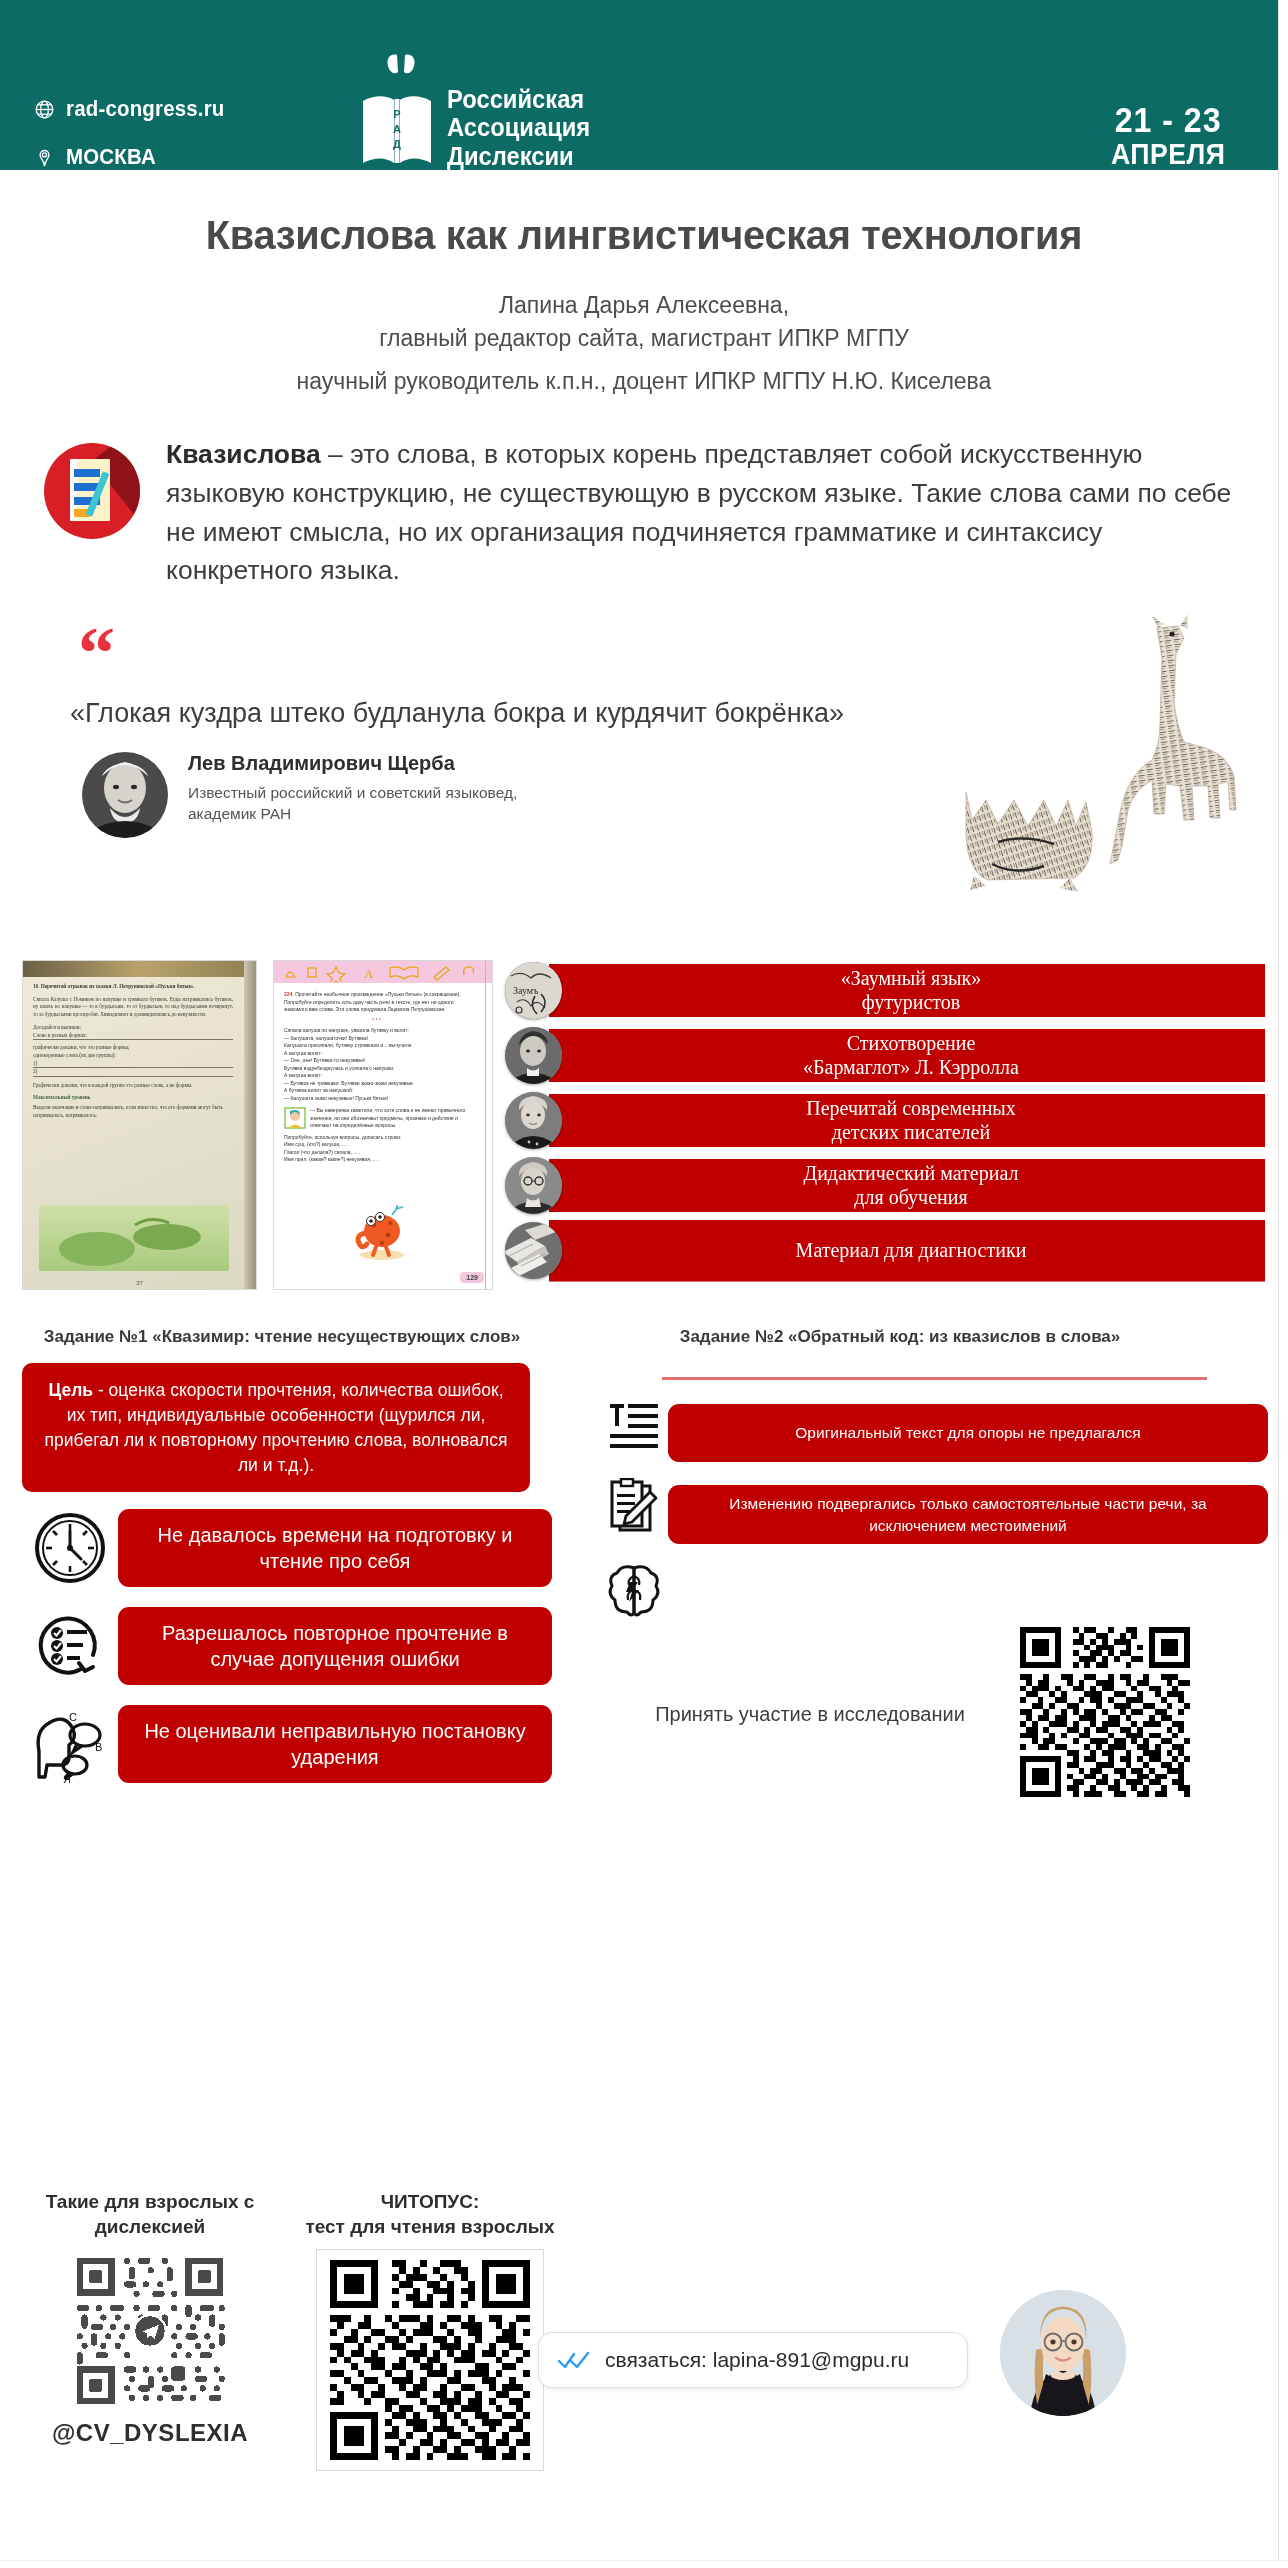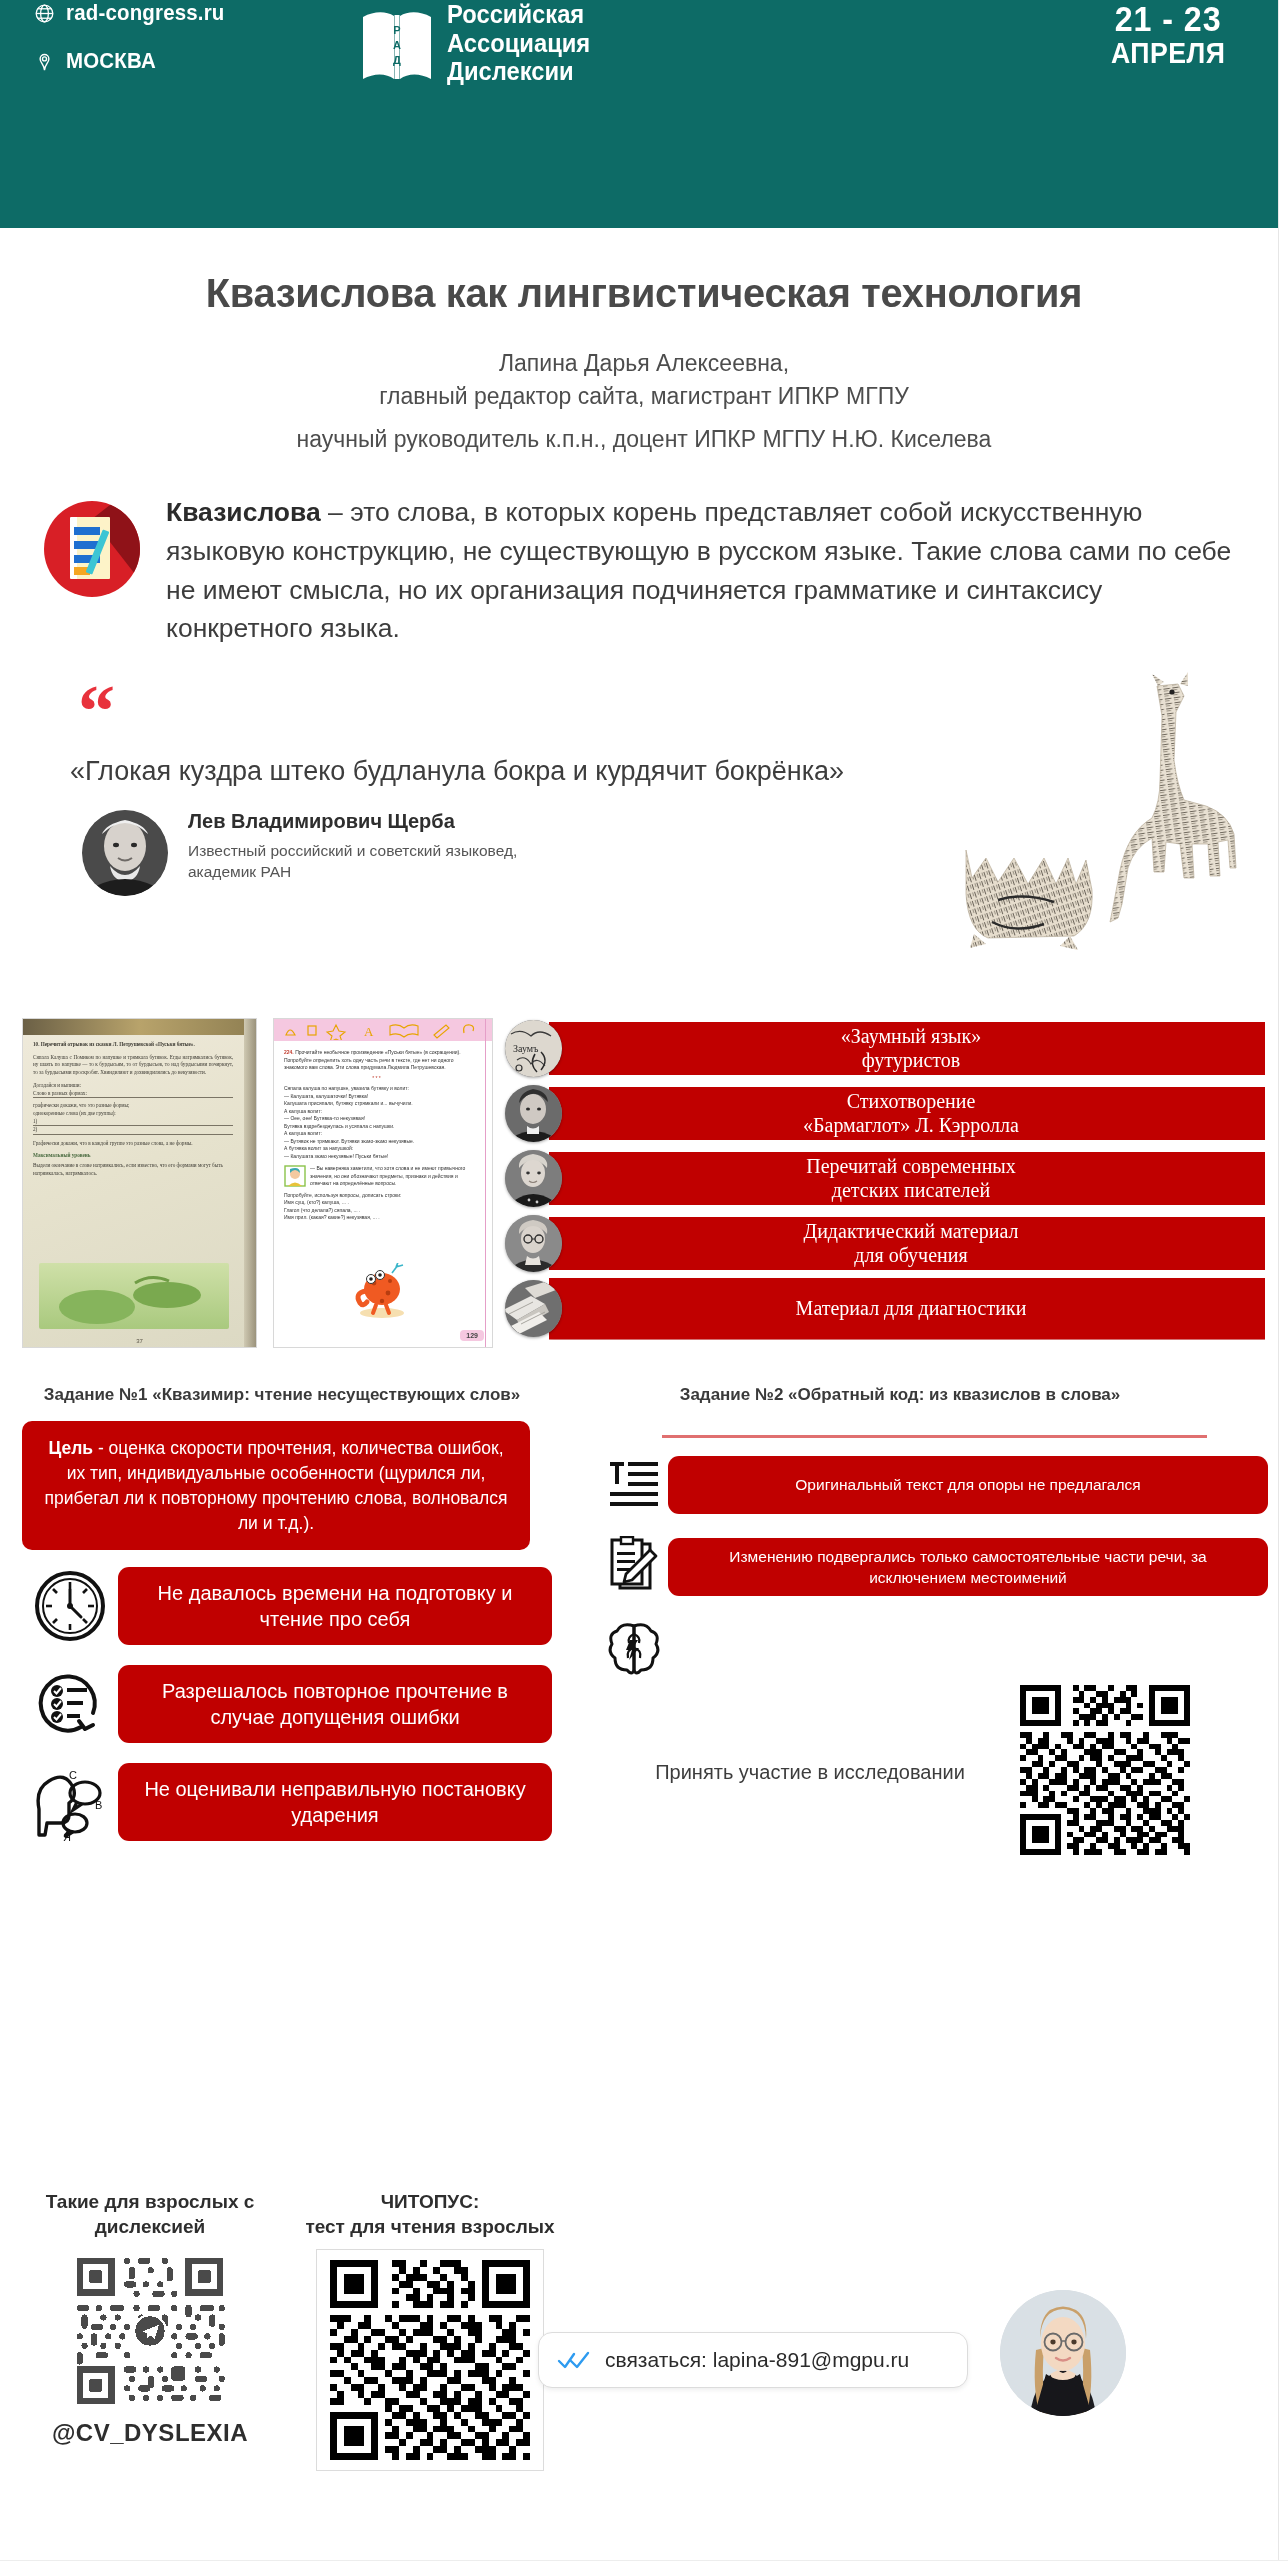--- a/index.html
+++ b/index.html
@@ -10,24 +10,24 @@
     color: #333333;
     width: 1288px;
     height: 2568px;
     position: relative;
     overflow: hidden;
   }
   .poster { width: 1288px; height: 2568px; position: relative; background:#fff; }
 
   
   .header {
-    height: 228px;
+    height: 170px;
     background: #0d6b66;
     display: flex;
-    align-items: flex-start;
+    align-items: flex-end;
     padding: 0 34px;
     position: relative;
   }
   .hdr-left { width: 300px; display: flex; flex-direction: column; gap: 22px; }
   .hdr-line { display: flex; align-items: center; gap: 11px; color: #fff; }
   .hdr-line .txt {
     font-size: 22px; font-weight: 700; letter-spacing: .2px;
     transform: scaleX(.93); transform-origin: left center;
   }
   .globe-ico, .pin-ico { width: 21px; height: 21px; flex: none; }
@@ -148,21 +148,21 @@
 
   .trow { display: flex; align-items: center; margin-top: 14px; }
   .ticon { width: 96px; height: 84px; flex: none; display: flex; align-items: center; justify-content: center; }
   .tpill {
     flex: 1; background: #c00000; color: #fff; border-radius: 11px;
     min-height: 78px; display: flex; align-items: center; justify-content: center;
     text-align: center; padding: 10px 22px; font-size: 20px; line-height: 1.34;
   }
 
   .hr-red { height: 3px; background: #e07070; width: 545px; margin-left: 62px; margin-bottom: 12px; }
-  .trow-r { display: flex; align-items: center; margin-top: 12px; }
+  .trow-r { display: flex; align-items: flex-end; margin-top: 12px; }
   .ticon-r { width: 68px; height: 70px; flex: none; display: flex; align-items: center; justify-content: center; }
   .tpill-r {
     flex: 1; background: #c00000; color: #fff; border-radius: 11px;
     min-height: 58px; display: flex; align-items: center; justify-content: center;
     text-align: center; padding: 8px 20px; font-size: 15.5px; line-height: 1.38;
   }
 
   .cta { position: absolute; left: 600px; top: 300px; width: 668px; display: flex; align-items: center; }
   .cta-label { font-size: 20px; color: #3d3d3d; width: 420px; text-align: center; }
   .qr { background: #fff; }

